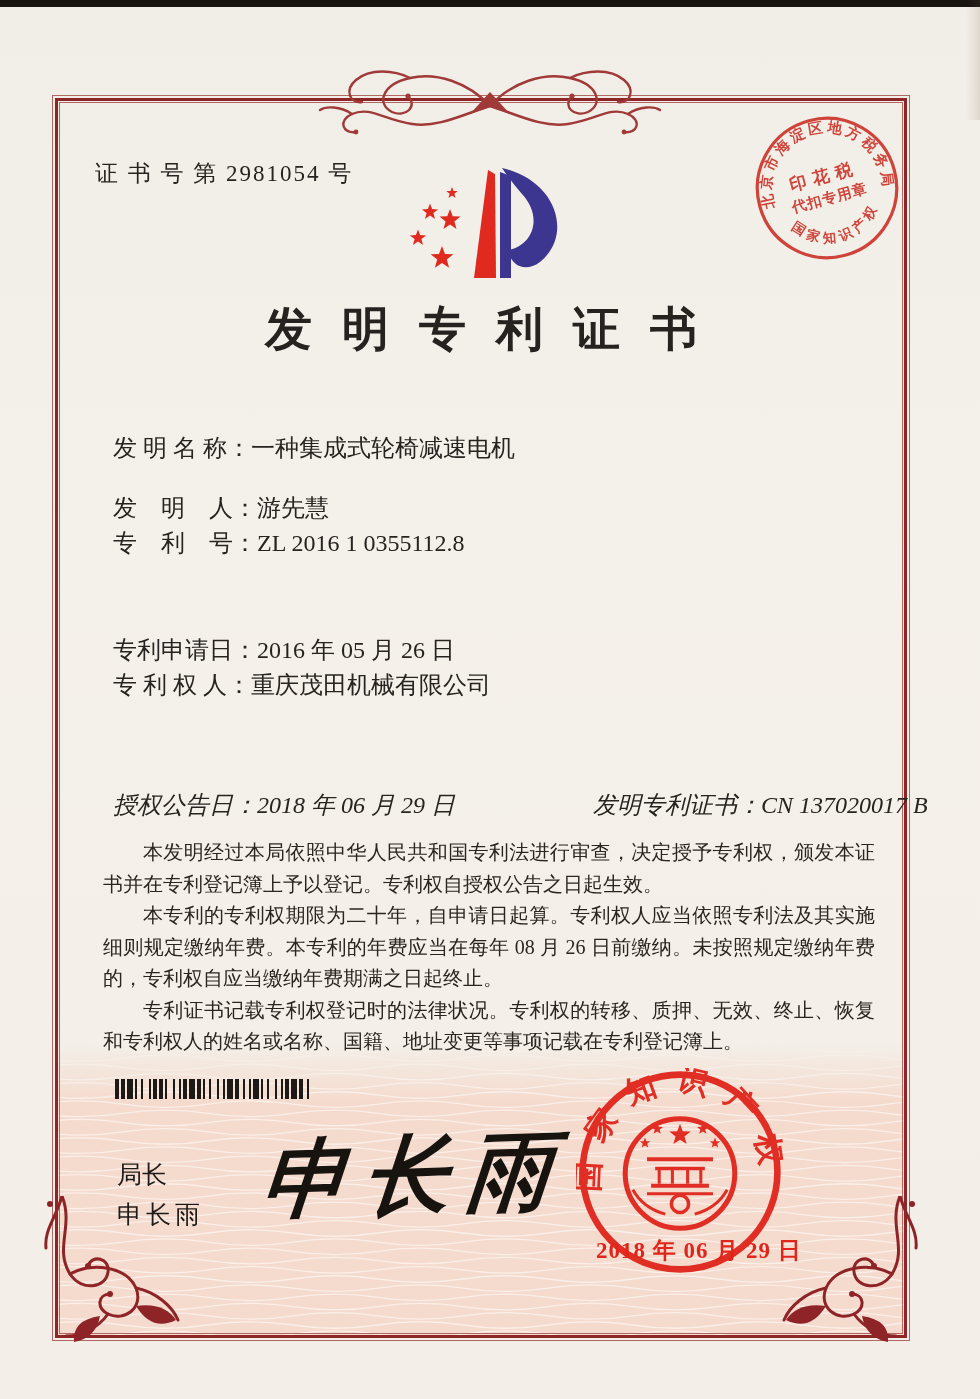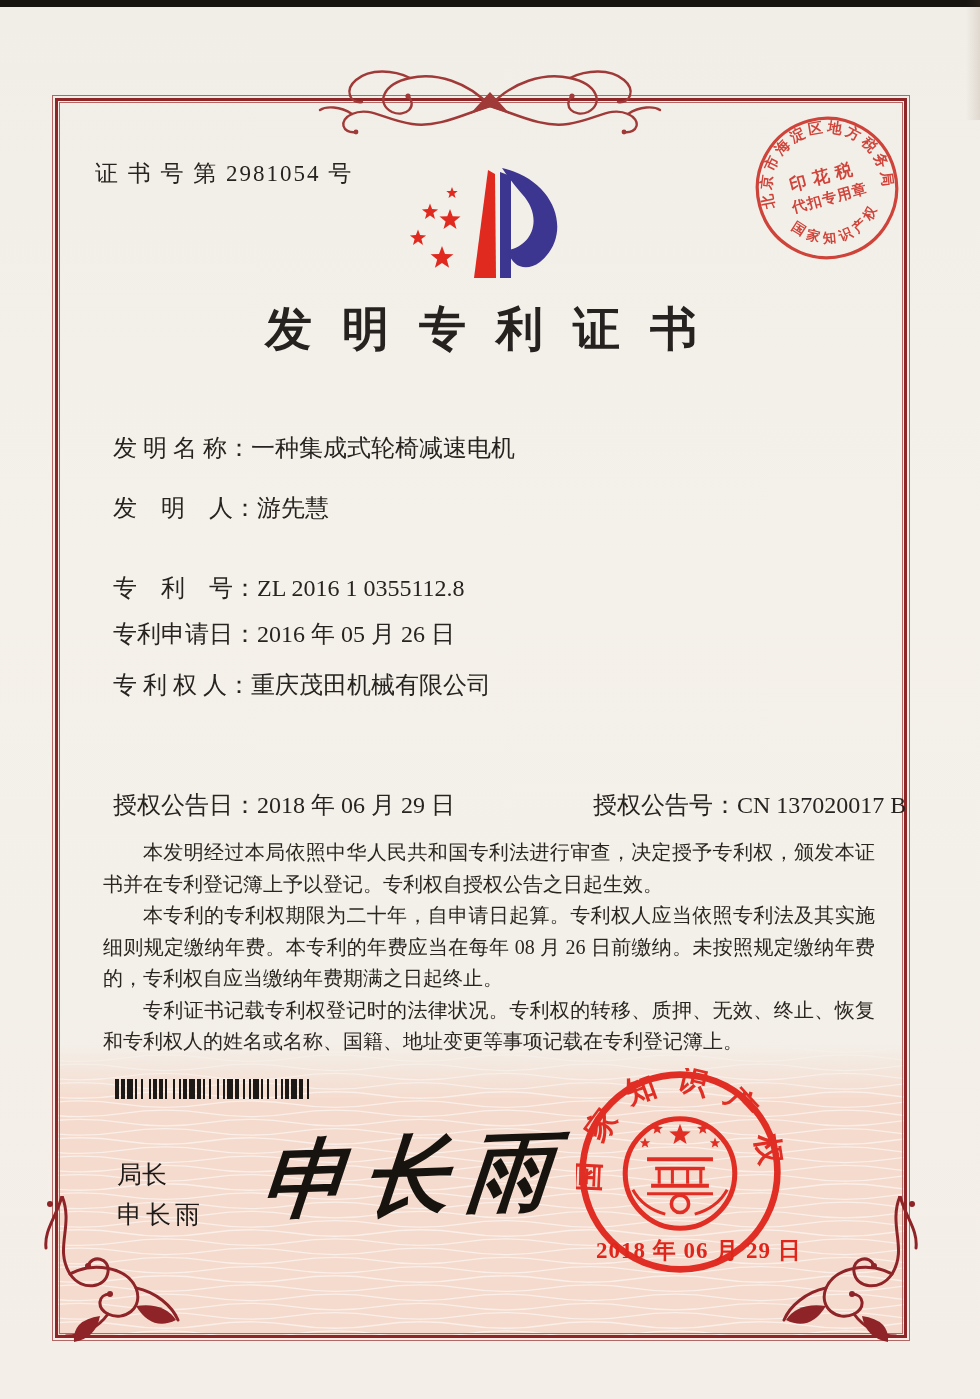--- a/index.html
+++ b/index.html
@@ -32,21 +32,21 @@
 
   .stamp-wrap{position:absolute;left:752px;top:113px;width:150px;height:150px;
         transform:rotate(-15deg);opacity:.92;}
 
   .title{position:absolute;left:52px;top:298px;width:858px;text-align:center;
          font-size:47px;font-weight:600;color:#262220;letter-spacing:30px;padding-left:30px;}
 
   .row{position:absolute;left:113px;font-size:24px;color:var(--text);white-space:nowrap;}
   .row .lbl{display:inline-block;}
   .grant2{position:absolute;left:480px;top:0;}
-  .gr{width:858px;}
+  .gr{width:858px;font-style:italic;}
 
   .paras{position:absolute;left:103px;top:837px;width:772px;font-size:20px;color:#2a2520;
          line-height:31.5px;text-align:justify;}
   .paras p{text-indent:2em;}
 
   .barcode{position:absolute;left:115px;top:1079px;height:20px;white-space:nowrap;font-size:0;}
 
   .juzhang{position:absolute;left:117px;top:1158px;font-size:25px;color:#1e1a17;}
   .juname{position:absolute;left:117px;top:1198px;font-size:25px;color:#1e1a17;letter-spacing:4px;}
   .signature{position:absolute;left:262px;top:1118px;font-size:86px;font-weight:700;color:#17130f;
@@ -203,33 +203,33 @@
   </div>
 
   <div class="title">发明专利证书</div>
 
   <div class="row" style="top:492px">
     <span class="lbl">发　明　人：</span><span>游先慧</span>
   </div>
   <div class="row" style="top:432px">
     <span class="lbl">发 明 名 称：</span><span>一种集成式轮椅减速电机</span>
   </div>
-  <div class="row" style="top:572px">
+  <div class="row" style="top:527px">
     <span class="lbl">专　利　号：</span><span>ZL 2016 1 0355112.8</span>
   </div>
-  <div class="row" style="top:618px">
+  <div class="row" style="top:634px">
     <span class="lbl">专利申请日：</span><span>2016 年 05 月 26 日</span>
   </div>
   <div class="row" style="top:669px">
     <span class="lbl">专 利 权 人：</span><span>重庆茂田机械有限公司</span>
   </div>
   <div class="row gr" style="top:789px">
     <span>授权公告日：</span><span>2018 年 06 月 29 日</span>
     <span class="grant2">
-      <span>授权公告号：</span><span>CN 137020017 B</span>
+      <span>发明专利证书：</span><span>CN 137020017 B</span>
     </span>
   </div>
 
   <div class="paras">
     <p>本发明经过本局依照中华人民共和国专利法进行审查，决定授予专利权，颁发本证书并在专利登记簿上予以登记。专利权自授权公告之日起生效。</p>
     <p>本专利的专利权期限为二十年，自申请日起算。专利权人应当依照专利法及其实施细则规定缴纳年费。本专利的年费应当在每年 08 月 26 日前缴纳。未按照规定缴纳年费的，专利权自应当缴纳年费期满之日起终止。</p>
     <p>专利证书记载专利权登记时的法律状况。专利权的转移、质押、无效、终止、恢复和专利权人的姓名或名称、国籍、地址变更等事项记载在专利登记簿上。</p>
   </div>
 
   <div class="barcode" id="barcode"><span style="display: inline-block; height: 20px; width: 4px; background: rgb(28, 25, 22);"></span><span style="display: inline-block; height: 20px; width: 2px; background: transparent;"></span><span style="display: inline-block; height: 20px; width: 4px; background: rgb(28, 25, 22);"></span><span style="display: inline-block; height: 20px; width: 2px; background: transparent;"></span><span style="display: inline-block; height: 20px; width: 6px; background: rgb(28, 25, 22);"></span><span style="display: inline-block; height: 20px; width: 2px; background: transparent;"></span><span style="display: inline-block; height: 20px; width: 2px; background: rgb(28, 25, 22);"></span><span style="display: inline-block; height: 20px; width: 4px; background: transparent;"></span><span style="display: inline-block; height: 20px; width: 2px; background: rgb(28, 25, 22);"></span><span style="display: inline-block; height: 20px; width: 6px; background: transparent;"></span><span style="display: inline-block; height: 20px; width: 2px; background: rgb(28, 25, 22);"></span><span style="display: inline-block; height: 20px; width: 2px; background: transparent;"></span><span style="display: inline-block; height: 20px; width: 4px; background: rgb(28, 25, 22);"></span><span style="display: inline-block; height: 20px; width: 2px; background: transparent;"></span><span style="display: inline-block; height: 20px; width: 4px; background: rgb(28, 25, 22);"></span><span style="display: inline-block; height: 20px; width: 2px; background: transparent;"></span><span style="display: inline-block; height: 20px; width: 2px; background: rgb(28, 25, 22);"></span><span style="display: inline-block; height: 20px; width: 6px; background: transparent;"></span><span style="display: inline-block; height: 20px; width: 2px; background: rgb(28, 25, 22);"></span><span style="display: inline-block; height: 20px; width: 4px; background: transparent;"></span><span style="display: inline-block; height: 20px; width: 2px; background: rgb(28, 25, 22);"></span><span style="display: inline-block; height: 20px; width: 2px; background: transparent;"></span><span style="display: inline-block; height: 20px; width: 4px; background: rgb(28, 25, 22);"></span><span style="display: inline-block; height: 20px; width: 2px; background: transparent;"></span><span style="display: inline-block; height: 20px; width: 6px; background: rgb(28, 25, 22);"></span><span style="display: inline-block; height: 20px; width: 2px; background: transparent;"></span><span style="display: inline-block; height: 20px; width: 4px; background: rgb(28, 25, 22);"></span><span style="display: inline-block; height: 20px; width: 2px; background: transparent;"></span><span style="display: inline-block; height: 20px; width: 2px; background: rgb(28, 25, 22);"></span><span style="display: inline-block; height: 20px; width: 4px; background: transparent;"></span><span style="display: inline-block; height: 20px; width: 2px; background: rgb(28, 25, 22);"></span><span style="display: inline-block; height: 20px; width: 6px; background: transparent;"></span><span style="display: inline-block; height: 20px; width: 2px; background: rgb(28, 25, 22);"></span><span style="display: inline-block; height: 20px; width: 4px; background: transparent;"></span><span style="display: inline-block; height: 20px; width: 2px; background: rgb(28, 25, 22);"></span><span style="display: inline-block; height: 20px; width: 2px; background: transparent;"></span><span style="display: inline-block; height: 20px; width: 6px; background: rgb(28, 25, 22);"></span><span style="display: inline-block; height: 20px; width: 2px; background: transparent;"></span><span style="display: inline-block; height: 20px; width: 4px; background: rgb(28, 25, 22);"></span><span style="display: inline-block; height: 20px; width: 4px; background: transparent;"></span><span style="display: inline-block; height: 20px; width: 2px; background: rgb(28, 25, 22);"></span><span style="display: inline-block; height: 20px; width: 4px; background: transparent;"></span><span style="display: inline-block; height: 20px; width: 2px; background: rgb(28, 25, 22);"></span><span style="display: inline-block; height: 20px; width: 2px; background: transparent;"></span><span style="display: inline-block; height: 20px; width: 6px; background: rgb(28, 25, 22);"></span><span style="display: inline-block; height: 20px; width: 2px; background: transparent;"></span><span style="display: inline-block; height: 20px; width: 2px; background: rgb(28, 25, 22);"></span><span style="display: inline-block; height: 20px; width: 4px; background: transparent;"></span><span style="display: inline-block; height: 20px; width: 2px; background: rgb(28, 25, 22);"></span><span style="display: inline-block; height: 20px; width: 6px; background: transparent;"></span><span style="display: inline-block; height: 20px; width: 2px; background: rgb(28, 25, 22);"></span><span style="display: inline-block; height: 20px; width: 4px; background: transparent;"></span><span style="display: inline-block; height: 20px; width: 2px; background: rgb(28, 25, 22);"></span><span style="display: inline-block; height: 20px; width: 2px; background: transparent;"></span><span style="display: inline-block; height: 20px; width: 4px; background: rgb(28, 25, 22);"></span><span style="display: inline-block; height: 20px; width: 2px; background: transparent;"></span><span style="display: inline-block; height: 20px; width: 6px; background: rgb(28, 25, 22);"></span><span style="display: inline-block; height: 20px; width: 2px; background: transparent;"></span><span style="display: inline-block; height: 20px; width: 4px; background: rgb(28, 25, 22);"></span><span style="display: inline-block; height: 20px; width: 4px; background: transparent;"></span><span style="display: inline-block; height: 20px; width: 2px; background: rgb(28, 25, 22);"></span><span style="display: inline-block; height: 20px; width: 4px; background: transparent;"></span></div>

